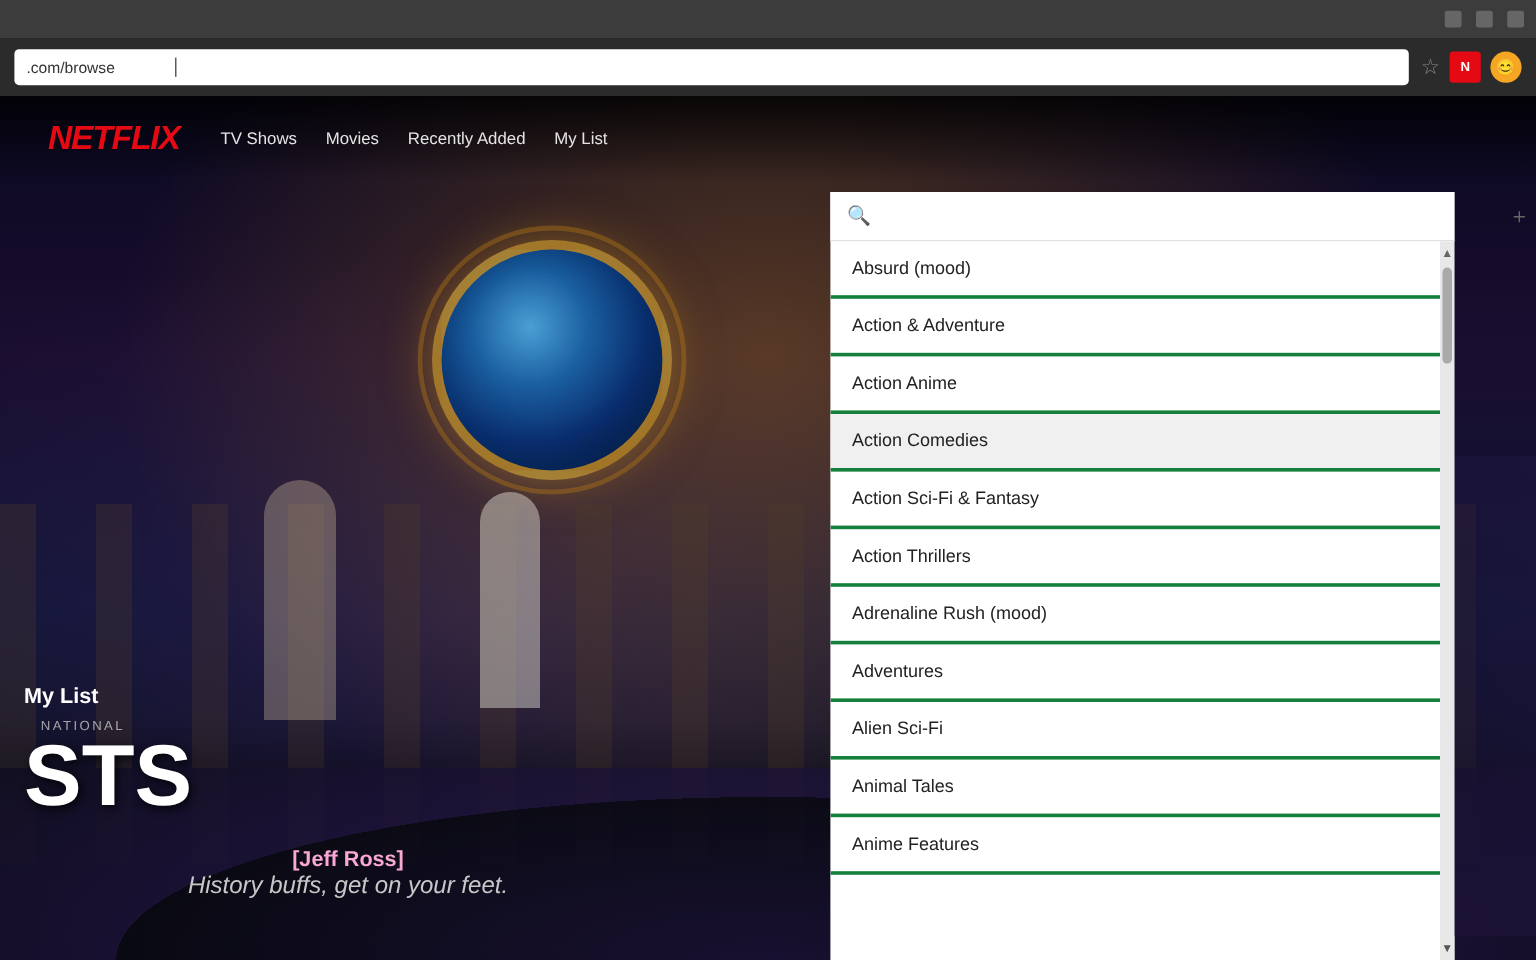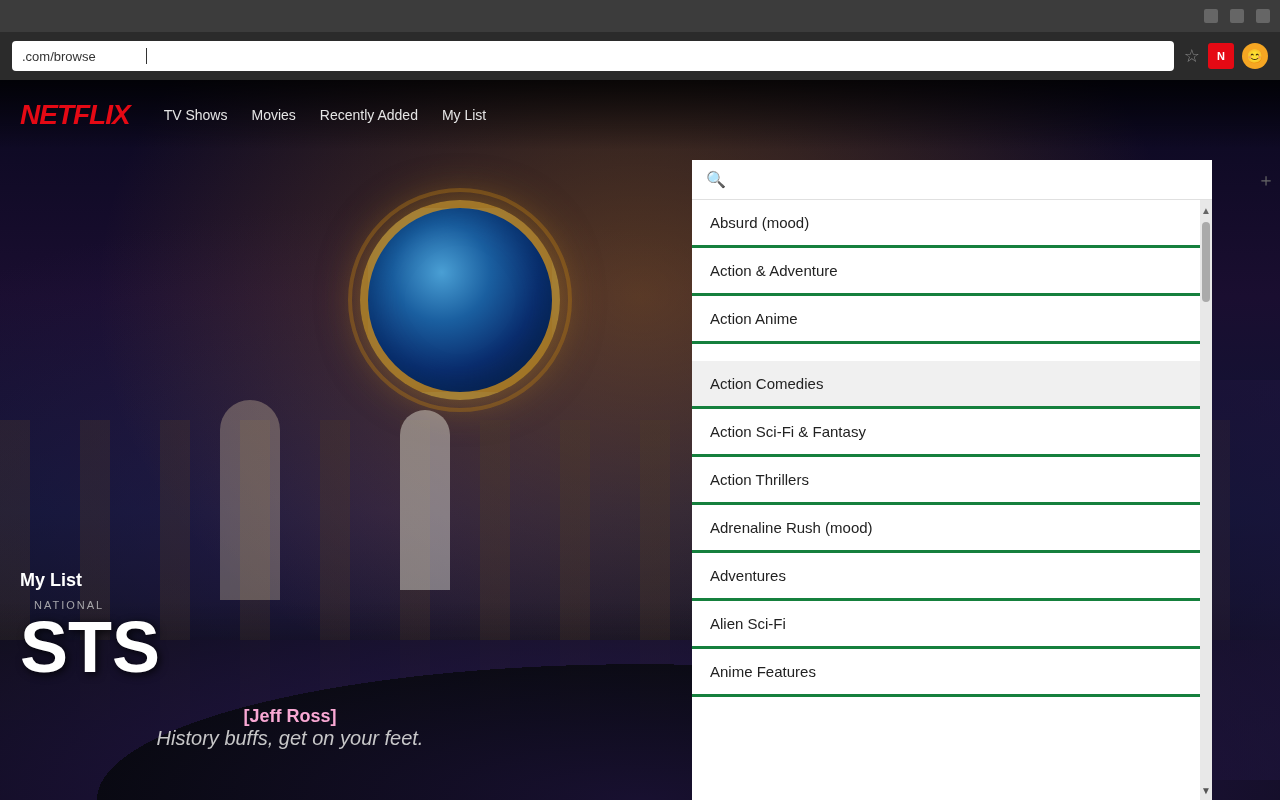--- a/index.html
+++ b/index.html
@@ -182,20 +182,21 @@
       gap: 24px;
       z-index: 5;
     }
     .netflix-logo {
       color: #e50914;
       font-size: 28px;
       font-weight: 900;
       letter-spacing: -1px;
       margin-right: 10px;
       font-style: italic;
+      margin-left: 20px;
     }
     .nav-link {
       color: #e5e5e5;
       font-size: 14px;
       cursor: pointer;
       text-decoration: none;
     }
 
     
     .title-overlay {
@@ -320,21 +321,20 @@
     .category-item {
       padding: 14px 18px;
       font-size: 15px;
       color: #222;
       cursor: pointer;
       border-bottom: 3px solid #15803d;
       white-space: nowrap;
     }
     .category-item.highlighted {
       background: #f0f0f0;
-      margin-top: 17px;
     }
 
     
     .custom-scrollbar {
       width: 12px;
       background: #e8e8e8;
       display: flex;
       flex-direction: column;
       align-items: center;
       padding: 2px 0;
@@ -457,20 +457,21 @@
       <div class="dropdown-list-area">
         <div class="category-item">Absurd (mood)</div>
         <div class="category-item">Action &amp; Adventure</div>
         <div class="category-item">Action Anime</div>
         <div class="category-item highlighted">Action Comedies</div>
         <div class="category-item">Action Sci-Fi &amp; Fantasy</div>
         <div class="category-item">Action Thrillers</div>
         <div class="category-item">Adrenaline Rush (mood)</div>
         <div class="category-item">Adventures</div>
         <div class="category-item">Alien Sci-Fi</div>
+        <div class="category-item">Animal Tales</div>
         <div class="category-item">Anime Features</div>
       </div>
 
       <div class="custom-scrollbar">
         <div class="scroll-arrow">▲</div>
         <div class="scrollbar-thumb"></div>
       </div>
     </div>
 
     <div class="scroll-arrow-bottom">▼</div>

